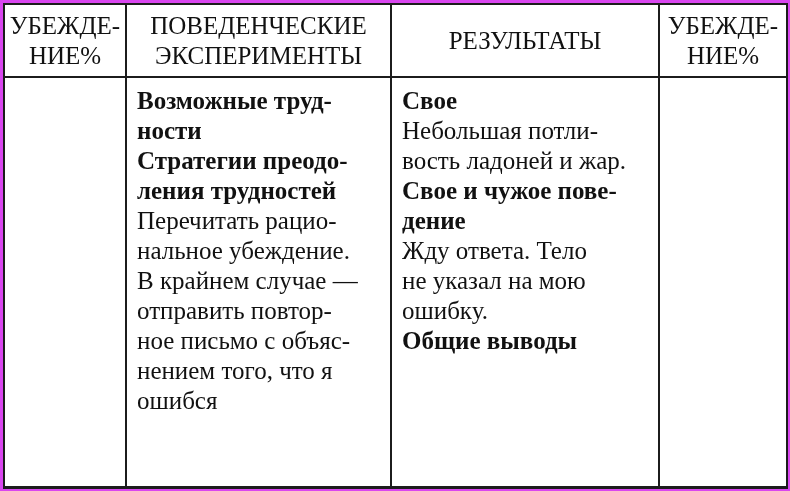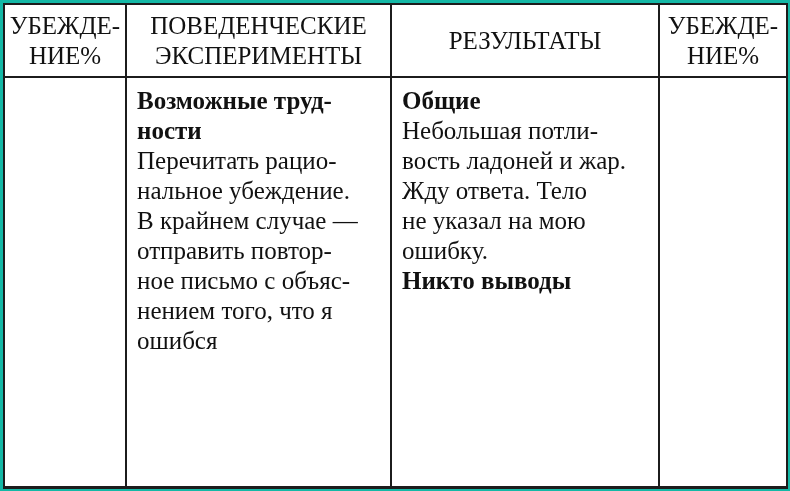--- a/index.html
+++ b/index.html
@@ -1,21 +1,21 @@
 <!DOCTYPE html>
 <html><head>
 <meta charset="utf-8">
 <style>
   * { margin: 0; padding: 0; box-sizing: border-box; }
   html, body { background: #ffffff; }
   .page {
     position: relative;
     width: 790px;
     height: 491px;
-    background: #14b8a6;
+    background: #d946ef;
     font-family: "Liberation Serif", "DejaVu Serif", serif;
     color: #111111;
     overflow: hidden;
   }
   .worksheet-table {
     position: absolute;
     left: 3px;
     top: 3px;
     width: 785px;
     height: 486px;
@@ -65,35 +65,39 @@
 ЭКСПЕРИМЕНТЫ</div>
     <div class="cell head">РЕЗУЛЬТАТЫ</div>
     <div class="cell head last">УБЕЖДЕ-
 НИЕ%</div>
 
     <div class="cell body"></div>
 
     <div class="cell body">
       <div class="block b">Возможные труд-
 ности</div>
+      <div class="block b">Стратегии преодо-
+ления трудностей</div>
       <div class="block">Перечитать рацио-
 нальное убеждение.
 В крайнем случае —
 отправить повтор-
 ное письмо с объяс-
 нением того, что я
 ошибся</div>
     </div>
 
     <div class="cell body">
-      <div class="block b">Общие</div>
+      <div class="block b">Свое</div>
       <div class="block">Небольшая потли-
 вость ладоней и жар.</div>
+      <div class="block b">Свое и чужое пове-
+дение</div>
       <div class="block">Жду ответа. Тело
 не указал на мою
 ошибку.</div>
-      <div class="block b">Никто выводы</div>
+      <div class="block b">Общие выводы</div>
     </div>
 
     <div class="cell body last"></div>
 
   </div>
 </div>
 
 </body></html>

